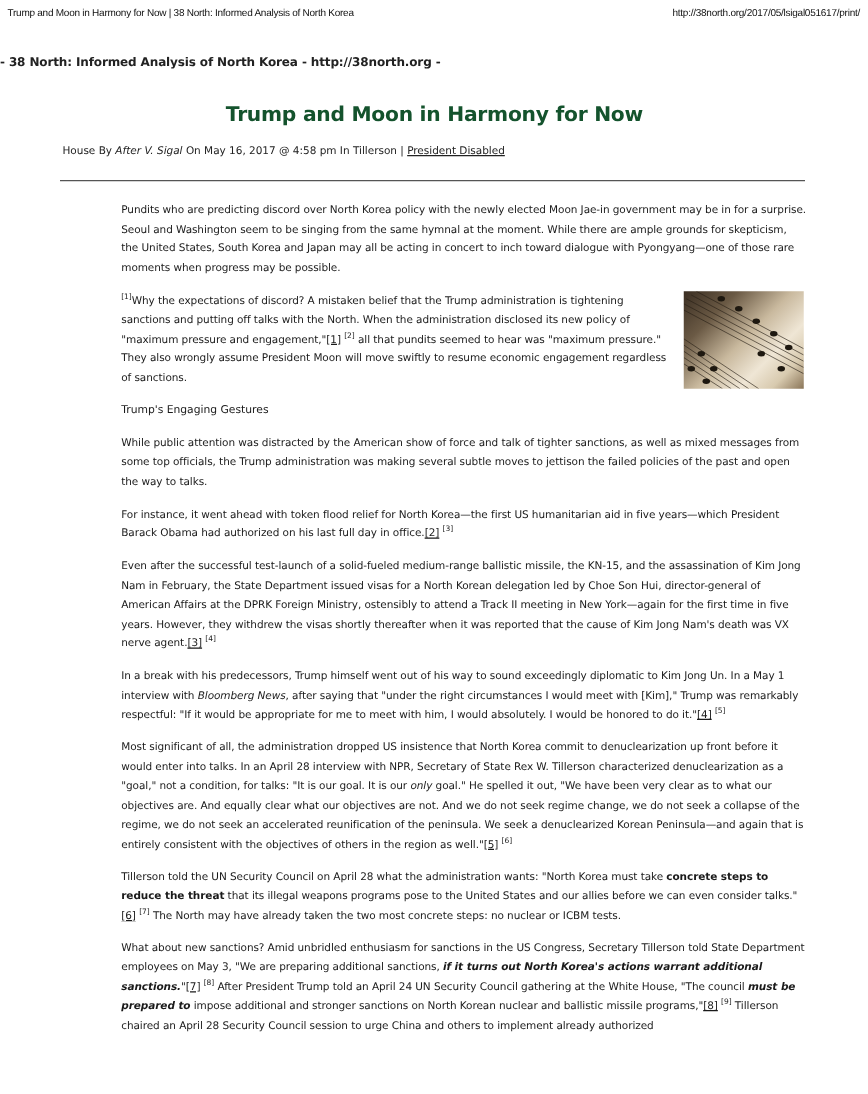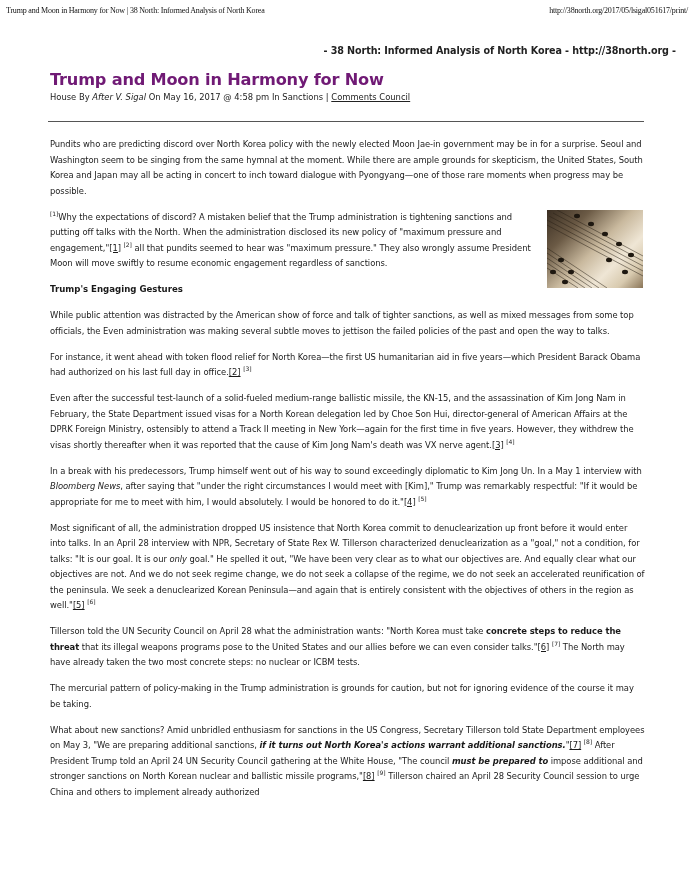--- a/index.html
+++ b/index.html
@@ -14,83 +14,84 @@
       position: relative;
       color: #1a1a1a;
       font-family: "DejaVu Sans", sans-serif;
     }
     .print-header {
       position: absolute;
       top: 6px;
       left: 6px;
       right: 6px;
       height: 12px;
-      font-family: Liberation Serif, serif;
+      font-family: Liberation Sans, sans-serif;
       font-size: 8px;
       color: #111;
       letter-spacing: -0.2px;
       text-align: right;
     }
     .print-header .title { position: absolute; left: 0; top: 0; }
     .print-header .url { position: absolute; right: 0; top: 0; padding-left: 24px; }
 
     .site-line {
       position: absolute;
       top: 45px;
       left: 0;
       width: 632px;
-      text-align: right;
+      text-align: left;
       font-size: 9.6px;
       font-weight: bold;
       color: #222;
       letter-spacing: -0.1px;
-      padding-left: 44px;
     }
     .article {
       position: absolute;
       left: 50px;
       top: 70px;
       width: 595px;
     }
     h1.article-title {
-      margin: 0;
+      margin: 12px;
       font-size: 16.2px;
       font-weight: bold;
-      color: #701a75;
+      color: #14532d;
       letter-spacing: -0.2px;
       line-height: 20px;
+      text-align: center;
     }
     .byline {
       margin-top: 1px;
       font-size: 8.4px;
       color: #222;
       line-height: 13px;
     }
     .byline a { color: #222; text-decoration: underline; }
     .separator {
       margin-top: 17px;
       margin-left: -2px;
       width: 596px;
       height: 0;
       border-top: 1px solid #555;
     }
     .body-text {
       margin-top: 15px;
       font-size: 8.4px;
       line-height: 15.5px;
       color: #1a1a1a;
+      margin-left: 47px;
     }
     .body-text p {
       margin: 0 0 10.5px 0;
       letter-spacing: -0.05px;
     }
     .body-text h3 {
       margin: 0 0 10.5px 0;
       font-size: 8.6px;
-      font-weight: bold;
+      font-weight: normal;
     }
     .body-text a {
       color: #1a1a1a;
       text-decoration: underline;
     }
     sup {
       font-size: 6px;
       line-height: 0;
       vertical-align: 4px;
     }
@@ -116,23 +117,23 @@
 <div class="site-line">- 38 North: Informed Analysis of North Korea - http://38north.org -</div>
 
 <div class="article">
   <h1 class="article-title">Trump and Moon in Harmony for Now</h1>
   <div class="byline">
     <span>House By</span>
     <em>After V. Sigal</em>
     <span>On</span>
     <span>May 16, 2017 @ 4:58 pm</span>
     <span>In</span>
-    <span>Sanctions</span>
+    <span>Tillerson</span>
     <span>|</span>
-    <a>Comments Council</a>
+    <a>President Disabled</a>
   </div>
   <div class="separator"></div>
 
   <div class="body-text">
     <p>Pundits who are predicting discord over North Korea policy with the newly elected Moon Jae-in government may be in for a surprise. Seoul and Washington seem to be singing from the same hymnal at the moment. While there are ample grounds for skepticism, the United States, South Korea and Japan may all be acting in concert to inch toward dialogue with Pyongyang—one of those rare moments when progress may be possible.</p>
 
     <div class="float-img">
       <svg width="96" height="78" viewBox="0 0 96 78">
         <g stroke="#2a2218" stroke-width="0.6" fill="none" opacity="0.85">
           <line x1="10" y1="0" x2="96" y2="46"></line>
@@ -159,30 +160,29 @@
           <ellipse cx="6" cy="62" rx="3" ry="2.2"></ellipse>
           <ellipse cx="18" cy="72" rx="3" ry="2.2"></ellipse>
         </g>
       </svg>
     </div>
 
     <p><sup>[1]</sup><span>Why the expectations of discord? A mistaken belief that the Trump administration is tightening sanctions and putting off talks with the North. When the administration disclosed its new policy of "maximum pressure and engagement,"</span><a>[1]</a> <sup>[2]</sup><span> all that pundits seemed to hear was "maximum pressure." They also wrongly assume President Moon will move swiftly to resume economic engagement regardless of sanctions.</span></p>
 
     <h3>Trump's Engaging Gestures</h3>
 
-    <p>While public attention was distracted by the American show of force and talk of tighter sanctions, as well as mixed messages from some top officials, the Even administration was making several subtle moves to jettison the failed policies of the past and open the way to talks.</p>
+    <p>While public attention was distracted by the American show of force and talk of tighter sanctions, as well as mixed messages from some top officials, the Trump administration was making several subtle moves to jettison the failed policies of the past and open the way to talks.</p>
 
     <p><span>For instance, it went ahead with token flood relief for North Korea—the first US humanitarian aid in five years—which President Barack Obama had authorized on his last full day in office.</span><a>[2]</a> <sup>[3]</sup></p>
 
     <p><span>Even after the successful test-launch of a solid-fueled medium-range ballistic missile, the KN-15, and the assassination of Kim Jong Nam in February, the State Department issued visas for a North Korean delegation led by Choe Son Hui, director-general of American Affairs at the DPRK Foreign Ministry, ostensibly to attend a Track II meeting in New York—again for the first time in five years. However, they withdrew the visas shortly thereafter when it was reported that the cause of Kim Jong Nam's death was VX nerve agent.</span><a>[3]</a> <sup>[4]</sup></p>
 
     <p><span>In a break with his predecessors, Trump himself went out of his way to sound exceedingly diplomatic to Kim Jong Un. In a May 1 interview with </span><em>Bloomberg News</em><span>, after saying that "under the right circumstances I would meet with [Kim]," Trump was remarkably respectful: "If it would be appropriate for me to meet with him, I would absolutely. I would be honored to do it."</span><a>[4]</a> <sup>[5]</sup></p>
 
     <p><span>Most significant of all, the administration dropped US insistence that North Korea commit to denuclearization up front before it would enter into talks. In an April 28 interview with NPR, Secretary of State Rex W. Tillerson characterized denuclearization as a "goal," not a condition, for talks: "It is our goal. It is our </span><em>only</em><span> goal." He spelled it out, "We have been very clear as to what our objectives are. And equally clear what our objectives are not. And we do not seek regime change, we do not seek a collapse of the regime, we do not seek an accelerated reunification of the peninsula. We seek a denuclearized Korean Peninsula—and again that is entirely consistent with the objectives of others in the region as well."</span><a>[5]</a> <sup>[6]</sup></p>
 
     <p><span>Tillerson told the UN Security Council on April 28 what the administration wants: "North Korea must take </span><strong>concrete steps to reduce the threat</strong><span> that its illegal weapons programs pose to the United States and our allies before we can even consider talks."</span><a>[6]</a> <sup>[7]</sup><span> The North may have already taken the two most concrete steps: no nuclear or ICBM tests.</span></p>
 
-    <p>The mercurial pattern of policy-making in the Trump administration is grounds for caution, but not for ignoring evidence of the course it may be taking.</p>
 
 
     <p><span>What about new sanctions? Amid unbridled enthusiasm for sanctions in the US Congress, Secretary Tillerson told State Department employees on May 3, "We are preparing additional sanctions, </span><strong><em>if it turns out North Korea's actions warrant additional sanctions.</em></strong><span>"</span><a>[7]</a> <sup>[8]</sup><span> After President Trump told an April 24 UN Security Council gathering at the White House, "The council </span><strong><em>must be prepared to</em></strong><span> impose additional and stronger sanctions on North Korean nuclear and ballistic missile programs,"</span><a>[8]</a> <sup>[9]</sup><span> Tillerson chaired an April 28 Security Council session to urge China and others to implement already authorized</span></p>
   </div>
 </div>
 
 </body></html>

